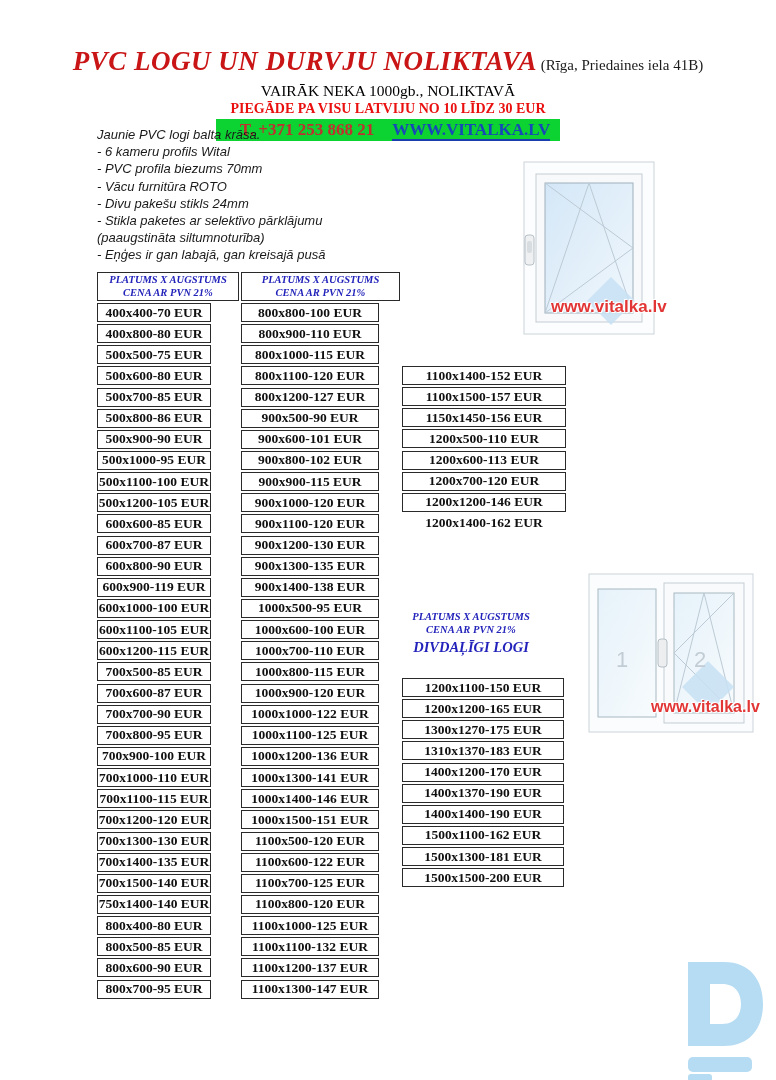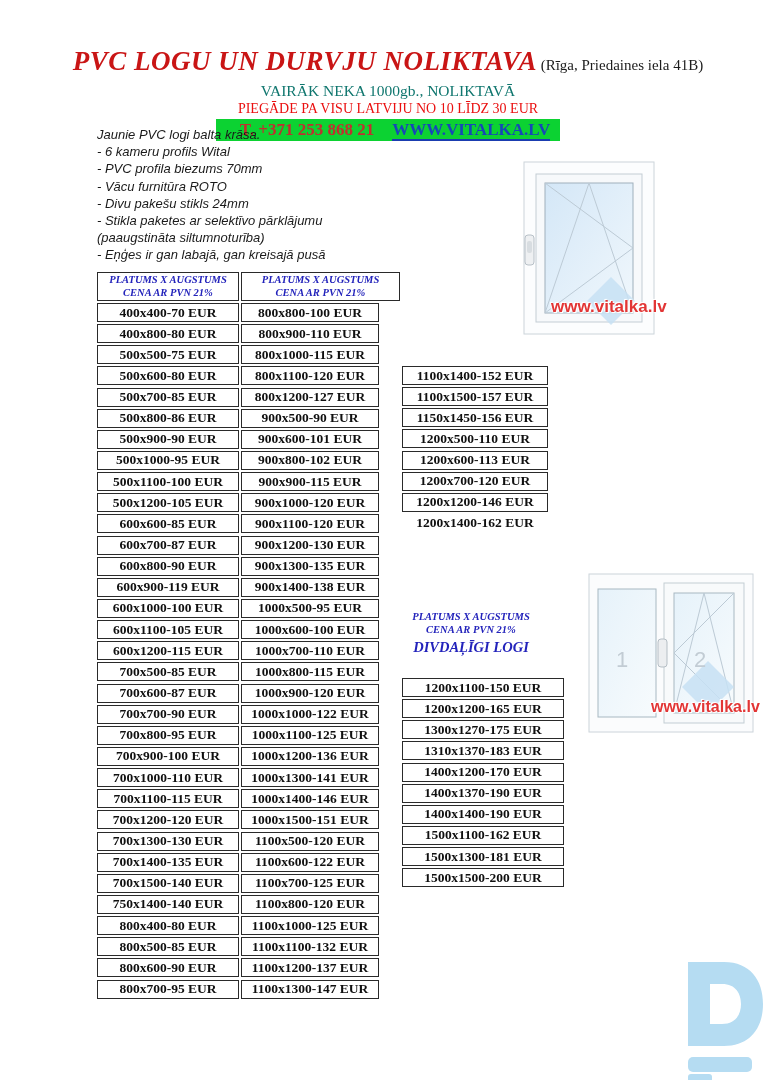--- a/index.html
+++ b/index.html
@@ -4,43 +4,43 @@
 <style>
   html,body{margin:0;padding:0;background:#ffffff;}
   #page{position:relative;width:776px;height:1080px;background:#ffffff;overflow:hidden;
         font-family:"Liberation Serif",serif;}
 
   
   .header{position:absolute;left:0;top:46px;width:776px;text-align:center;}
   .title-line{white-space:nowrap;line-height:30px;}
   .title-main{color:#c91515;font-size:27px;font-weight:bold;font-style:italic;letter-spacing:.5px;}
   .title-suffix{color:#1c1c1c;font-size:15px;}
-  .subtitle{color:#0f766e;font-size:15.5px;line-height:19px;margin-top:1px;}
-  .delivery{color:#ea1010;font-size:14px;font-weight:normal;line-height:17px;}
+  .subtitle{color:#000000;font-size:15.5px;line-height:19px;margin-top:1px;}
+  .delivery{color:#ea1010;font-size:14px;font-weight:bold;line-height:17px;}
   .contact-bar{display:inline-block;background:#0cd232;padding:1px 10px 2px 24px;margin-top:2px;
                font-size:17px;font-weight:bold;line-height:19px;white-space:nowrap;}
   .phone{color:#c22f2f;margin-right:18px;}
   .website{color:#1747b8;text-decoration:none;border-bottom:2px solid #1a3db0;cursor:pointer;}
 
   
   .features{position:absolute;left:97px;top:126px;width:330px;
             font-family:"Liberation Sans",sans-serif;font-style:italic;
             font-size:13px;color:#1a1a1a;line-height:17.2px;}
 
   
   .th-box{position:absolute;box-sizing:border-box;border:1px solid #2a2a2a;background:#fff;
           display:flex;flex-direction:column;align-items:center;justify-content:center;height:29px;}
   .th-box div{color:#2323bb;font-weight:bold;font-style:italic;font-size:10.5px;line-height:12.5px;white-space:nowrap;}
   .col{position:absolute;display:flex;flex-direction:column;gap:2.15px;}
   .cell{box-sizing:border-box;height:19px;border:1px solid #2a2a2a;background:#fff;
         display:flex;align-items:center;justify-content:center;
         font-size:13.5px;font-weight:bold;color:#101010;white-space:nowrap;}
-  #col1{left:97px;top:303px;width:142px;}
+  #col1{left:97px;top:303px;width:114px;}
   #col2{left:241px;top:303px;width:138px;}
-  #col3g1{left:402px;top:366px;width:146px;}
+  #col3g1{left:402px;top:366px;width:164px;}
   #col3g1 .cell:last-child{border-color:transparent;}
   #col3g2{left:402px;top:678px;width:162px;}
   #th1{left:97px;top:272px;width:142px;}
   #th2{left:241px;top:272px;width:159px;}
   .col3-header{position:absolute;left:396px;top:610px;width:150px;text-align:center;}
   .col3-header .h-small{color:#2323bb;font-weight:bold;font-style:italic;font-size:10.5px;line-height:13px;white-space:nowrap;}
   .col3-header .h-big{color:#2323bb;font-weight:bold;font-style:italic;font-size:14.5px;line-height:18px;margin-top:2px;white-space:nowrap;}
 
   
   .win-svg{position:absolute;}

